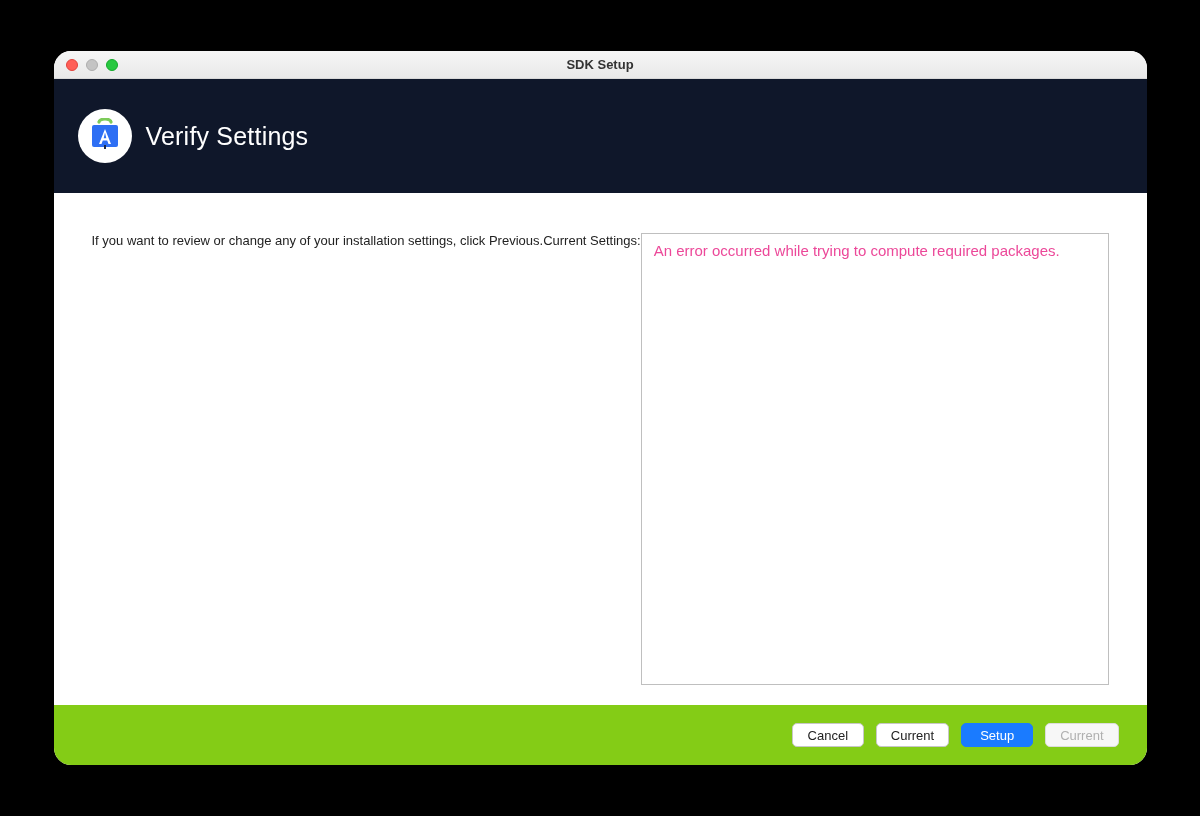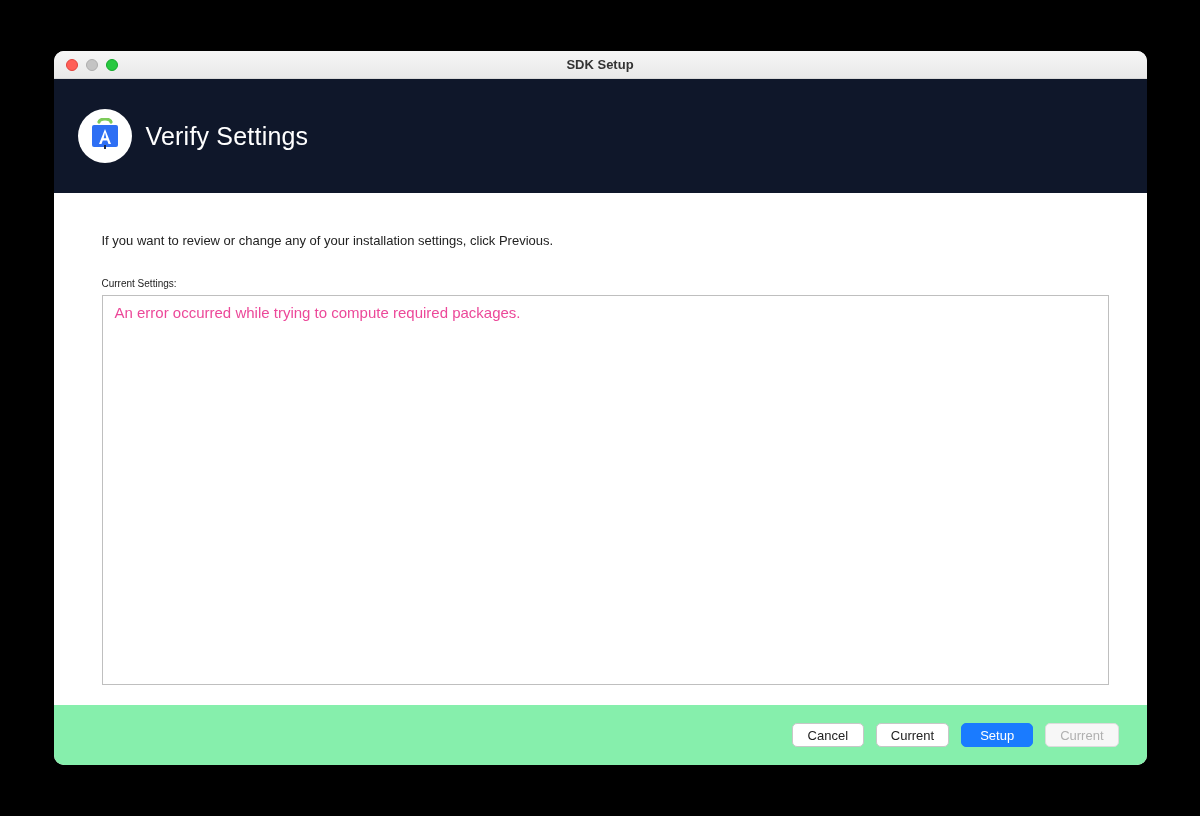--- a/index.html
+++ b/index.html
@@ -9,21 +9,21 @@
       background: #000;
       font-family: -apple-system, BlinkMacSystemFont, "Helvetica Neue", sans-serif;
       display: flex;
       align-items: center;
       justify-content: center;
     }
     .window {
       width: 1093px;
       height: 714px;
       background: #fff;
-      border-radius: 10px;
+      border-radius: 17px;
       overflow: hidden;
       box-shadow: 0 20px 60px rgba(0,0,0,0.5);
       display: flex;
       flex-direction: column;
     }
     .titlebar {
       height: 28px;
       background: linear-gradient(#f6f6f6, #e9e9e9);
       border-bottom: 1px solid #d8d8d8;
       display: flex;
@@ -71,46 +71,46 @@
       justify-content: center;
     }
     .page-title {
       color: #fff;
       font-size: 25px;
       font-weight: 400;
       letter-spacing: 0.2px;
     }
     .content {
       flex: 1;
-      padding: 40px 38px 20px 48px;
+      padding: 40px 38px 20px 38px;
       display: flex;
-      flex-direction: column;
+      flex-direction: row;
     }
     .intro-text {
       font-size: 13px;
       color: #222;
       margin-bottom: 30px;
     }
     .settings-label {
-      font-size: 10px;
+      font-size: 13px;
       color: #222;
       margin-bottom: 6px;
     }
     .settings-box {
       flex: 1;
       border: 1px solid #bfbfbf;
       background: #fff;
       padding: 8px 12px;
       overflow: auto;
       font-size: 15px;
       color: #ec4899;
     }
     .footer {
       height: 60px;
-      background: #86efac;
+      background: #84cc16;
       display: flex;
       align-items: center;
       justify-content: flex-end;
       gap: 12px;
       padding-right: 28px;
     }
     .btn {
       min-width: 72px;
       height: 24px;
       padding: 0 14px;

